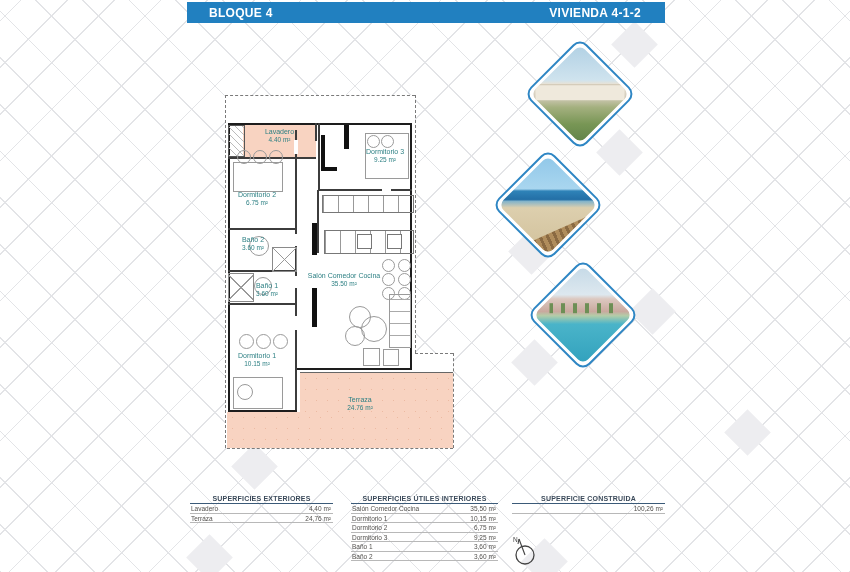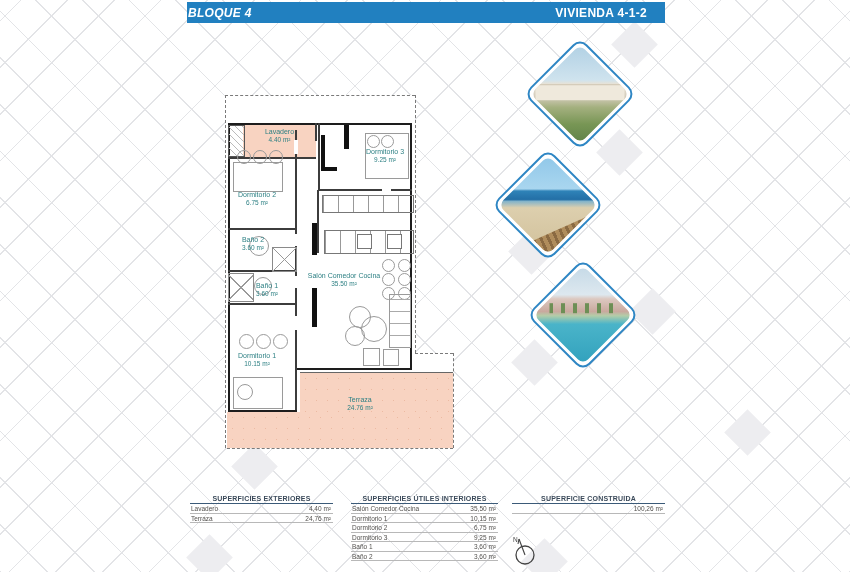--- a/index.html
+++ b/index.html
@@ -7,22 +7,22 @@
   #page{position:relative;width:850px;height:572px;overflow:hidden;background:#ffffff;
     background-image:
       repeating-linear-gradient(45deg,#e3e4e7 0,#e3e4e7 1.2px,transparent 1.2px,transparent 33px),
       repeating-linear-gradient(-45deg,#e3e4e7 0,#e3e4e7 1.2px,transparent 1.2px,transparent 33px);}
   .abs{position:absolute;}
   .bgd{position:absolute;width:33px;height:33px;background:#ededf0;transform:rotate(45deg);}
 
   
   #hdr{left:187px;top:2px;width:478px;height:21px;background:#2180c0;color:#fff;
        display:flex;justify-content:space-between;align-items:center;font-size:12px;font-weight:bold;}
-  #hdr .hl{padding-left:1px;letter-spacing:.3px;font-style:italic;}
-  #hdr .hr{padding-right:18px;letter-spacing:.3px;}
+  #hdr .hl{padding-left:22px;letter-spacing:.3px;}
+  #hdr .hr{padding-right:24px;letter-spacing:.3px;}
 
   
   #plan{left:225px;top:88px;width:230px;height:382px;}
   .white{position:absolute;background:#fff;}
   .dash-h{position:absolute;border-top:1px dashed #7a7a7a;height:0;}
   .dash-v{position:absolute;border-left:1px dashed #7a7a7a;width:0;}
   .wall{position:absolute;background:#1d1d1d;}
   .iwall{position:absolute;background:#3c3c3c;}
   .wgap{position:absolute;background:#fff;}
   .blk{position:absolute;background:#111;}

